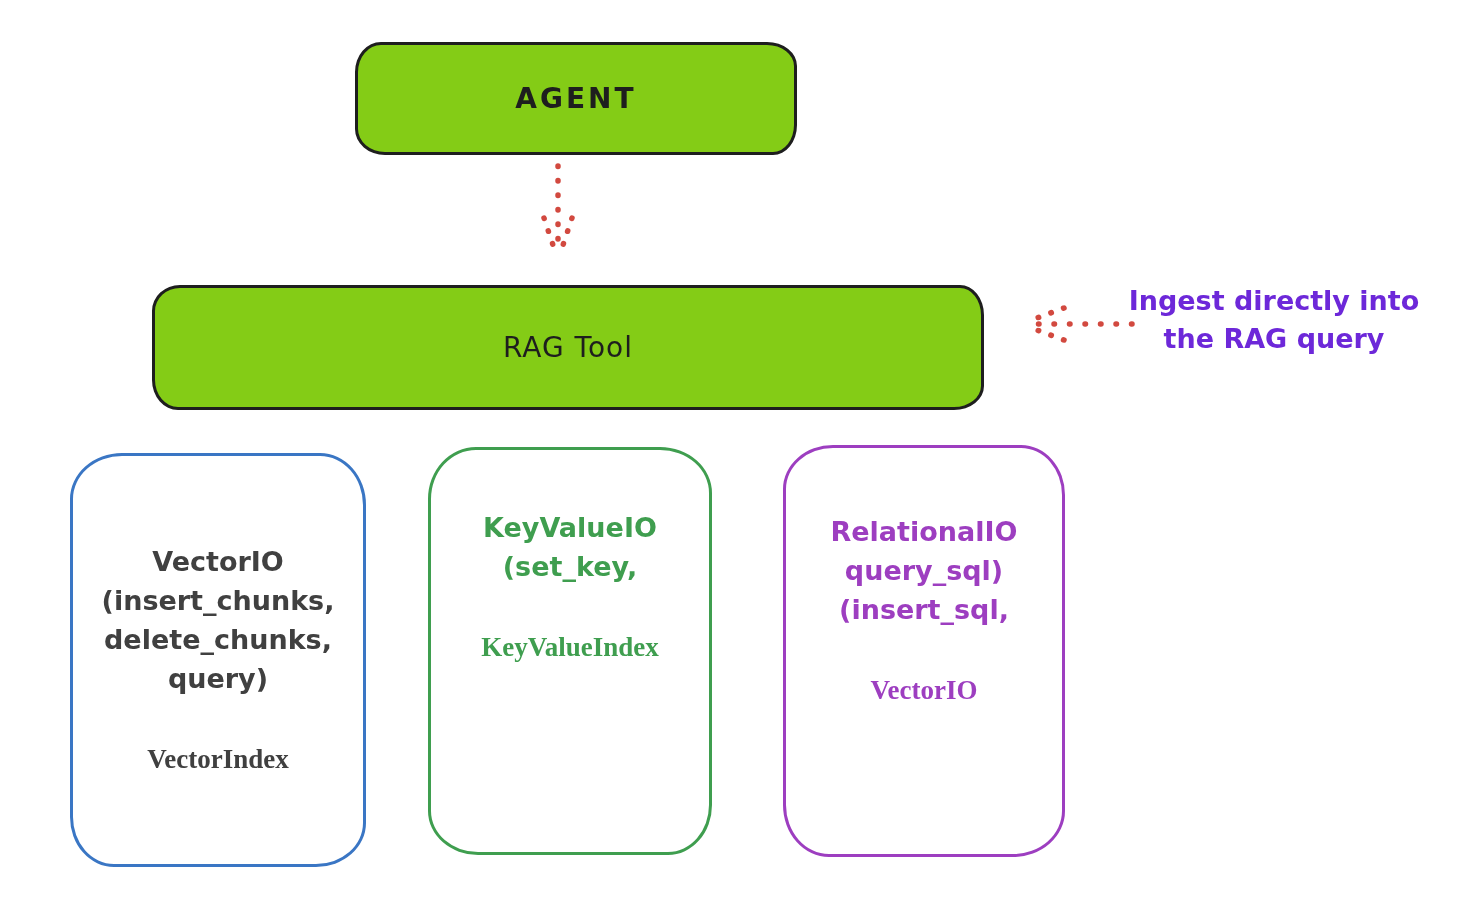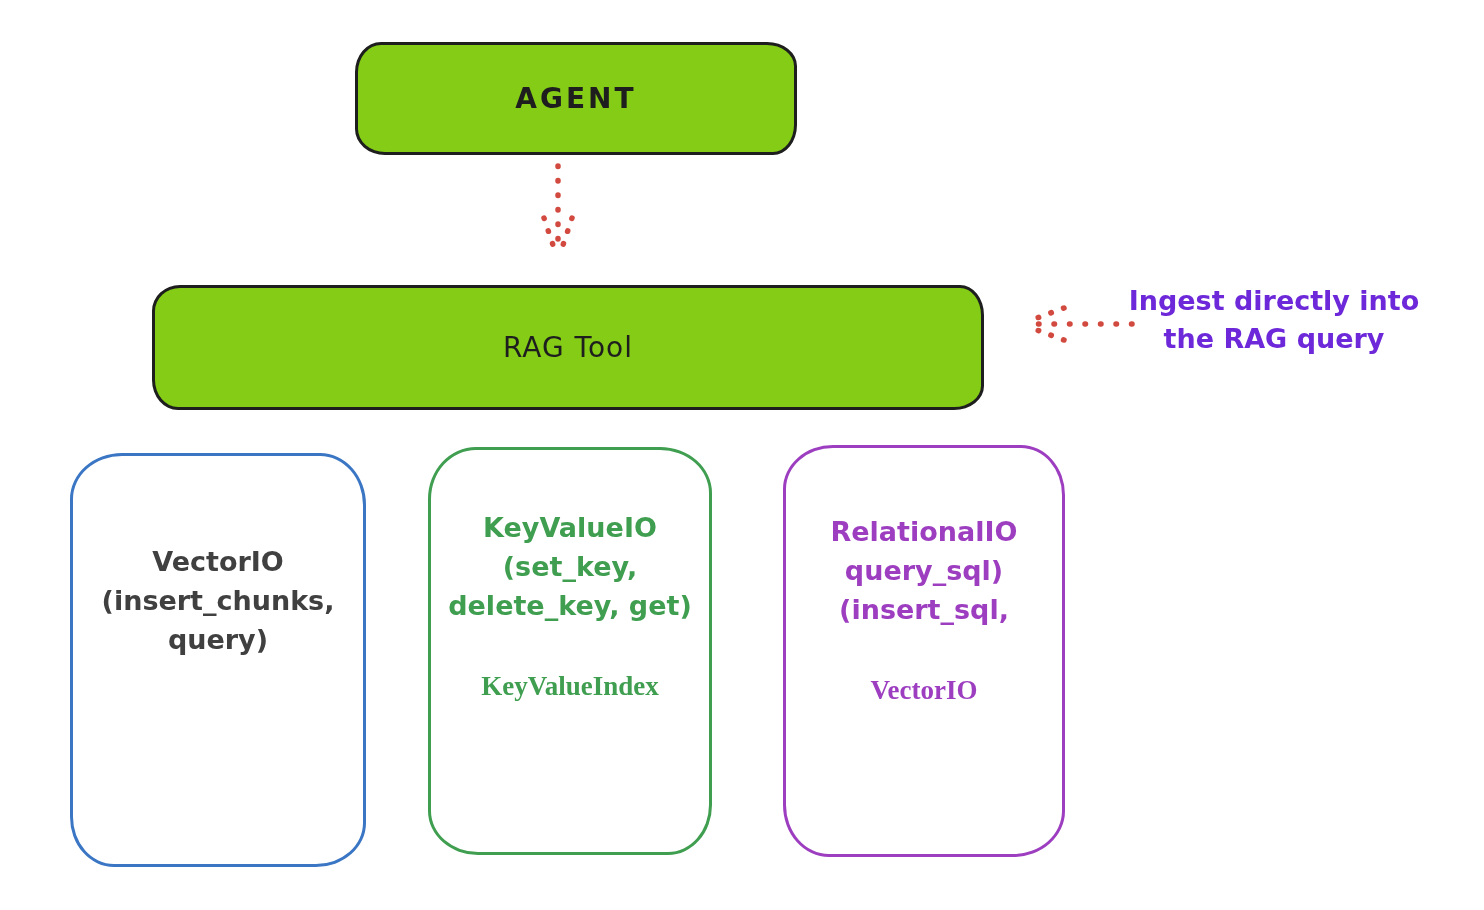--- a/index.html
+++ b/index.html
@@ -122,27 +122,28 @@
   </svg>
 
   <div class="annotation">
     <div>Ingest directly into</div>
     <div>the RAG query</div>
   </div>
 
   <div class="store-box box-blue">
     <div>VectorIO</div>
     <div>(insert_chunks,</div>
+    <div>delete_chunks,</div>
     <div>query)</div>
+    <div class="footer-line">VectorIndex</div>
   </div>
 
   <div class="store-box box-green">
     <div>KeyValueIO</div>
     <div>(set_key,</div>
-    <div>delete_key, get)</div>
     <div class="footer-line">KeyValueIndex</div>
   </div>
 
   <div class="store-box box-purple">
     <div>RelationalIO</div>
     <div>query_sql)</div>
     <div>(insert_sql,</div>
     <div class="footer-line">VectorIO</div>
   </div>
 

